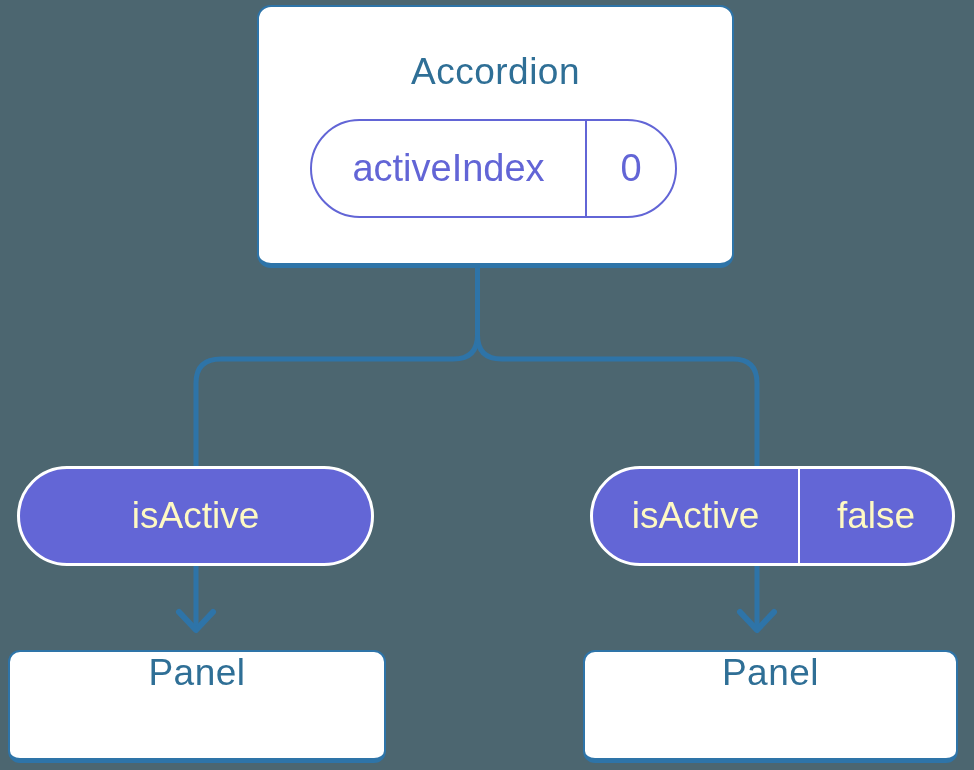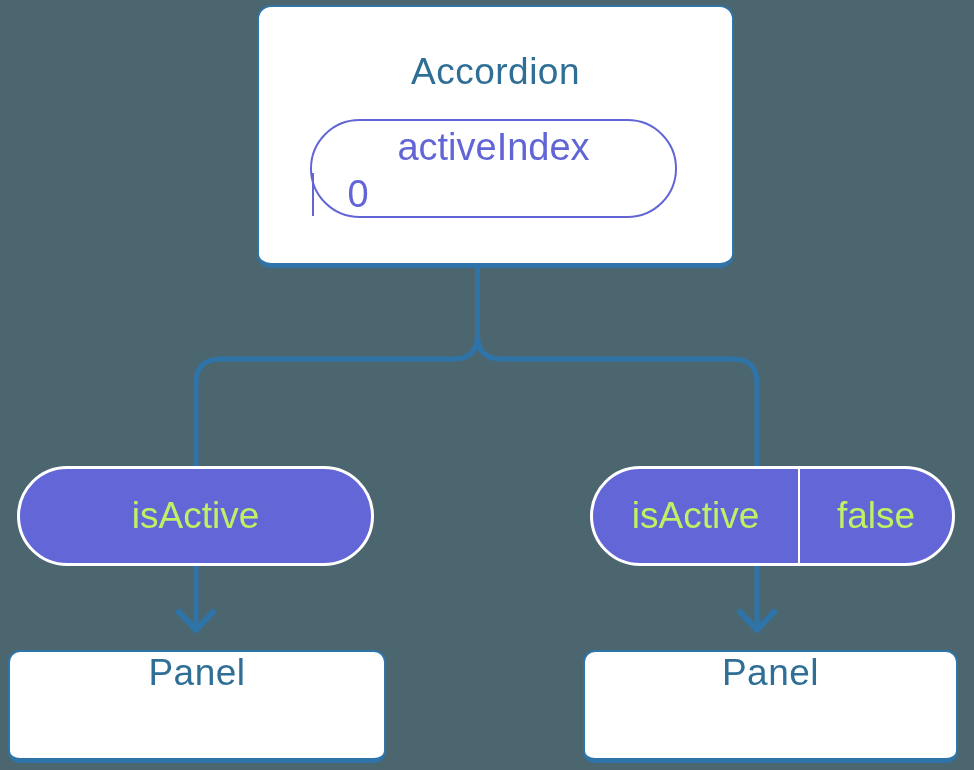--- a/index.html
+++ b/index.html
@@ -57,21 +57,20 @@
     height: 99px;
     box-sizing: border-box;
     border: 2.5px solid #6265d6;
     border-radius: 49.5px;
     background: #ffffff;
     display: flex;
     align-items: stretch;
     z-index: 3;
     color: #6265d6;
     font-size: 38px;
-    flex-direction: column;
   }
   .state-pill .pill-name {
     flex: 1 1 auto;
     display: flex;
     align-items: center;
     justify-content: center;
   }
   .state-pill .pill-value {
     width: 88px;
     flex: 0 0 auto;
@@ -85,21 +84,21 @@
     position: absolute;
     top: 466px;
     height: 100px;
     box-sizing: border-box;
     background: #6366d6;
     border: 3px solid #ffffff;
     border-radius: 50px;
     display: flex;
     align-items: stretch;
     z-index: 3;
-    color: #bef264;
+    color: #fef9c3;
     font-size: 37px;
   }
   .prop-pill-left  { left: 17px;  width: 357px; }
   .prop-pill-right { left: 590px; width: 365px; }
   .prop-pill .pill-name {
     flex: 1 1 auto;
     display: flex;
     align-items: center;
     justify-content: center;
   }

